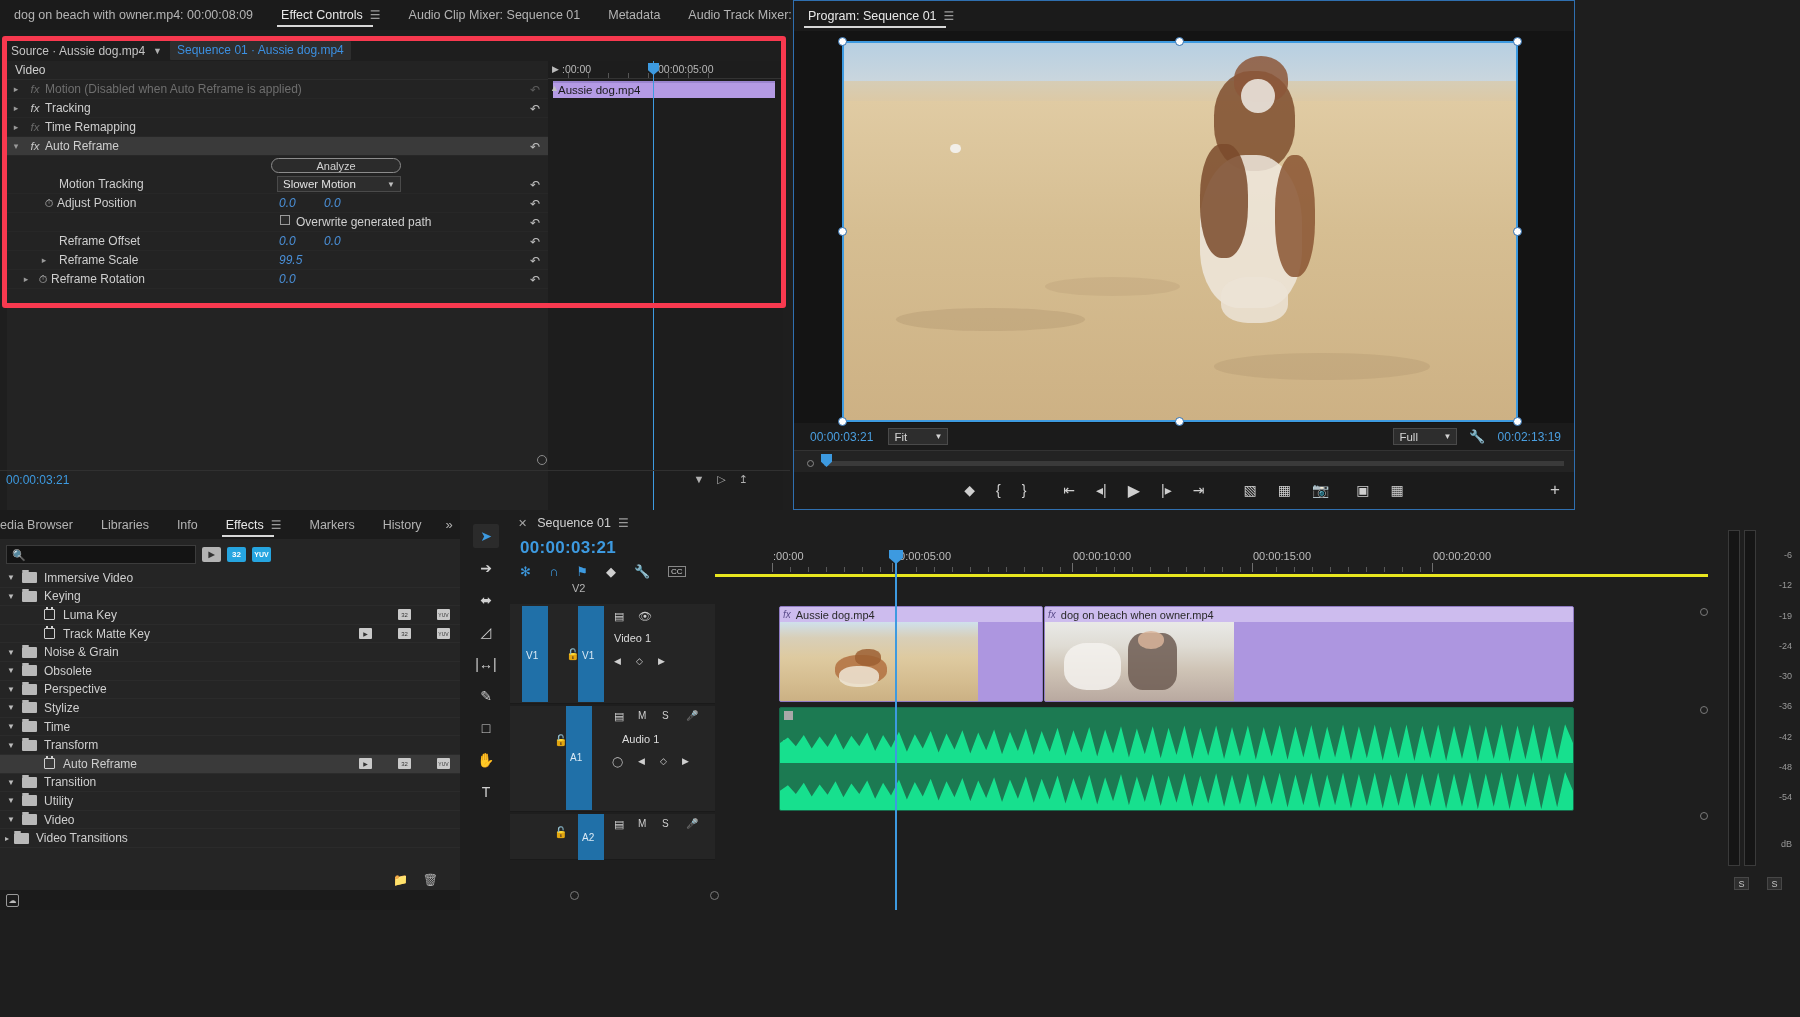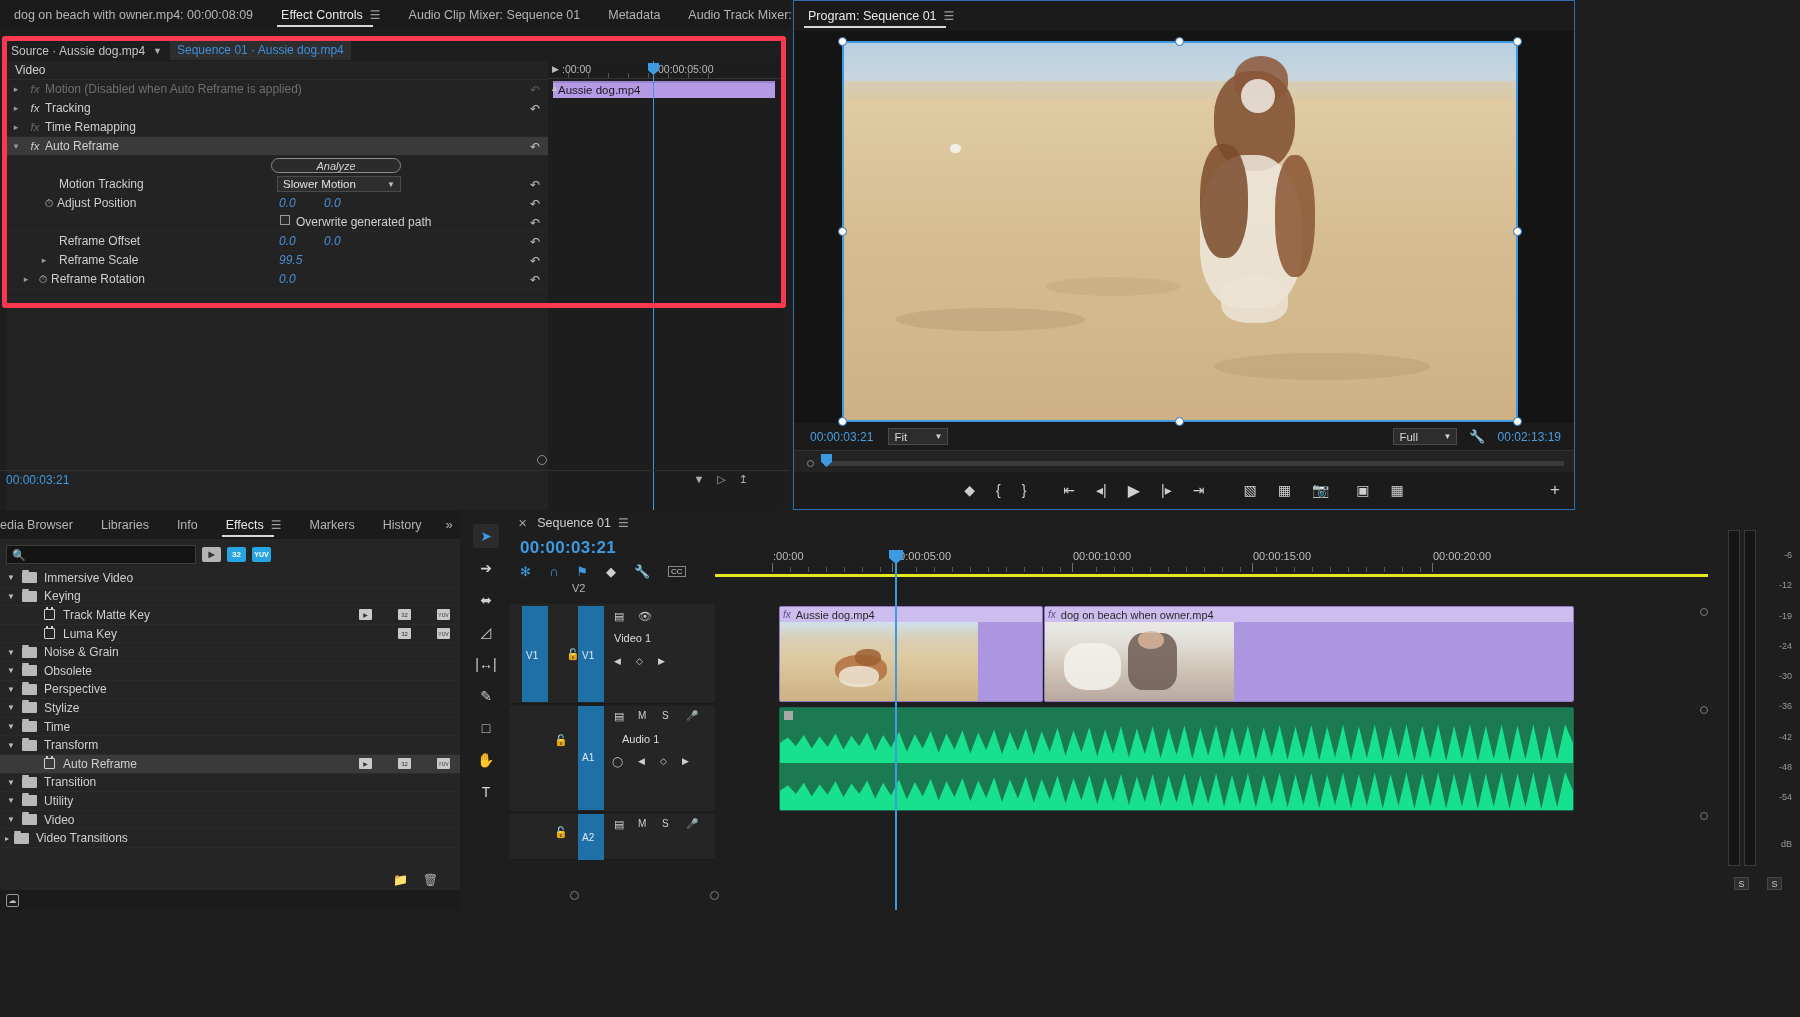--- a/index.html
+++ b/index.html
@@ -263,21 +263,21 @@
         <span class="ec-label">Time Remapping</span>
       </div>
       <div class="ec-row sel">
         <span class="ec-tw">▾</span>
         <span class="ec-fx">fx</span>
         <span class="ec-label">Auto Reframe</span>
       </div>
 
       <div class="ec-row" style="border-bottom:none;">
         <span class="ec-indent"></span>
-        <div style="position:absolute;left:264px;font-style:italic;">
+        <div style="position:absolute;left:264px;">
           <div class="analyze-btn">
               <span>Analyze</span>
             </div>
         </div>
       </div>
 
       <div class="ec-row">
         <span class="ec-indent2"></span>
         <span class="ec-label">Motion Tracking</span>
         <div style="position:absolute;left:270px;">
@@ -527,33 +527,33 @@
 
       <div class="tr-row">
         <span class="tr-arrow">▼</span>
         <span class="tr-folder"></span>
         <span>Keying</span>
       </div>
 
       <div class="tr-row">
         <span style="flex:0 0 44px;"></span>
         <span class="tr-efx"></span>
+        <span>Luma Key</span>
+        <span class="tr-badges">
+            <span class="badge-sm">32</span>
+            <span class="badge-sm" style="font-size:5px;">YUV</span>
+          </span>
+      </div>
+
+      <div class="tr-row">
+        <span style="flex:0 0 44px;"></span>
+        <span class="tr-efx"></span>
         <span>Track Matte Key</span>
         <span class="tr-badges">
             <span class="badge-sm" style="font-size:6px;">▶</span>
-            <span class="badge-sm">32</span>
-            <span class="badge-sm" style="font-size:5px;">YUV</span>
-          </span>
-      </div>
-
-      <div class="tr-row">
-        <span style="flex:0 0 44px;"></span>
-        <span class="tr-efx"></span>
-        <span>Luma Key</span>
-        <span class="tr-badges">
             <span class="badge-sm">32</span>
             <span class="badge-sm" style="font-size:5px;">YUV</span>
           </span>
       </div>
 
       <div class="tr-row">
         <span class="tr-arrow">▼</span>
           <span class="tr-folder"></span>
         <span>Noise &amp; Grain</span>
       </div>
@@ -716,21 +716,21 @@
         <span class="ic" style="position:absolute;left:104px;top:6px;">▤</span>
         <span class="ic" style="position:absolute;left:128px;top:6px;">👁</span>
         <span class="trk-name" style="position:absolute;left:104px;top:28px;">Video 1</span>
         <span class="ic" style="position:absolute;left:104px;top:52px;font-size:9px;">◀</span>
         <span class="ic" style="position:absolute;left:126px;top:52px;font-size:9px;">◇</span>
         <span class="ic" style="position:absolute;left:148px;top:52px;font-size:9px;">▶</span>
       </div>
 
       <div class="trk-hdr" style="top:196px;height:106px;">
         <span class="ic" style="position:absolute;left:44px;top:28px;">🔓</span>
-        <div class="trk-blue" style="left:68px;top:0;height:104px;">
+        <div class="trk-blue" style="left:56px;top:0;height:104px;">
           <span style="position:absolute;left:4px;top:46px;font-size:10px;color:#dbeaf5;">A1</span>
         </div>
         <span class="ic" style="position:absolute;left:104px;top:4px;">▤</span>
         <span class="ic" style="position:absolute;left:128px;top:4px;font-size:10px;">M</span>
         <span class="ic" style="position:absolute;left:152px;top:4px;font-size:10px;">S</span>
         <span class="ic" style="position:absolute;left:176px;top:4px;font-size:10px;">🎤</span>
         <span class="trk-name" style="position:absolute;left:104px;top:27px;margin-left:8px;">Audio 1</span>
         <span class="ic" style="position:absolute;left:102px;top:50px;font-size:10px;">◯</span>
         <span class="ic" style="position:absolute;left:128px;top:50px;font-size:9px;">◀</span>
         <span class="ic" style="position:absolute;left:150px;top:50px;font-size:9px;">◇</span>

